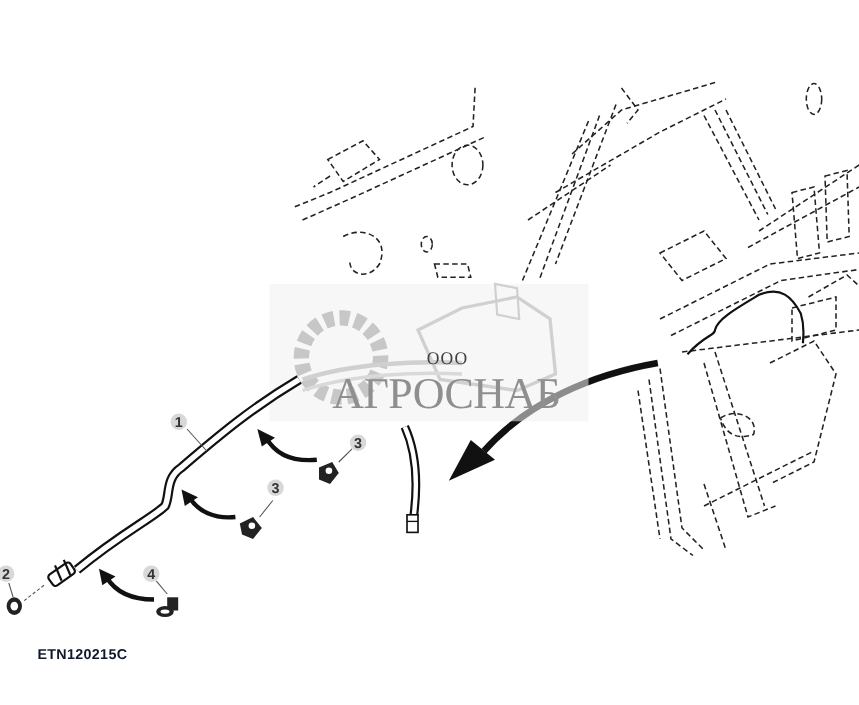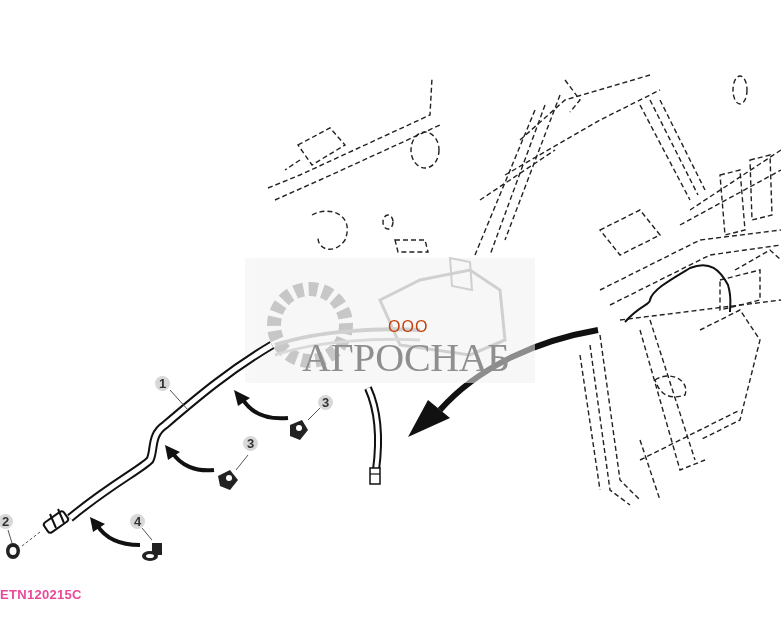--- a/index.html
+++ b/index.html
@@ -1,20 +1,20 @@
 <!DOCTYPE html>
 <html><head>
   <meta charset="utf-8">
   <style>
     html, body { margin: 0; padding: 0; background: #ffffff; }
     body { width: 781px; height: 641px; position: relative; overflow: hidden; font-family: "Liberation Sans", sans-serif; }
     #canvas { position: absolute; left: 0; top: 0; width: 781px; height: 641px; }
-    .figure-id { position: absolute; left: 0; top: 587px; font-family: "Liberation Sans", sans-serif; font-weight: bold; font-size: 13px; color: #ec4899; letter-spacing: 0.3px; }
+    .figure-id { position: absolute; left: 0; top: 587px; font-family: "Liberation Sans", sans-serif; font-weight: bold; font-size: 13px; color: #0f172a; letter-spacing: 0.3px; padding-left: 34px; }
     .callout { position: absolute; width: 15px; height: 15px; border-radius: 50%; background: #d8d8d8; color: #333; font-family: "Liberation Sans", sans-serif; font-weight: bold; font-size: 13px; line-height: 15px; text-align: center; }
-    .wm-ooo { position: absolute; left: 388px; top: 318px; font-family: Liberation Sans, sans-serif; font-size: 16px; color: #c2410c; letter-spacing: 1px; }
+    .wm-ooo { position: absolute; left: 388px; top: 318px; font-family: Liberation Serif, serif; font-size: 16px; color: #404040; letter-spacing: 1px; }
     .wm-name { position: absolute; left: 302px; top: 334px; font-family: "Liberation Serif", serif; font-size: 40px; color: #8f8f8f; letter-spacing: -0.5px; }
   </style>
 </head>
 <body>
 
 <svg id="canvas" viewBox="0 0 781 641" xmlns="http://www.w3.org/2000/svg">
 
   <g fill="none" stroke="#222" stroke-width="1.4" stroke-dasharray="5 3">
 
     <path d="M268 188 L300 175 L430 115 L432 78"></path>

